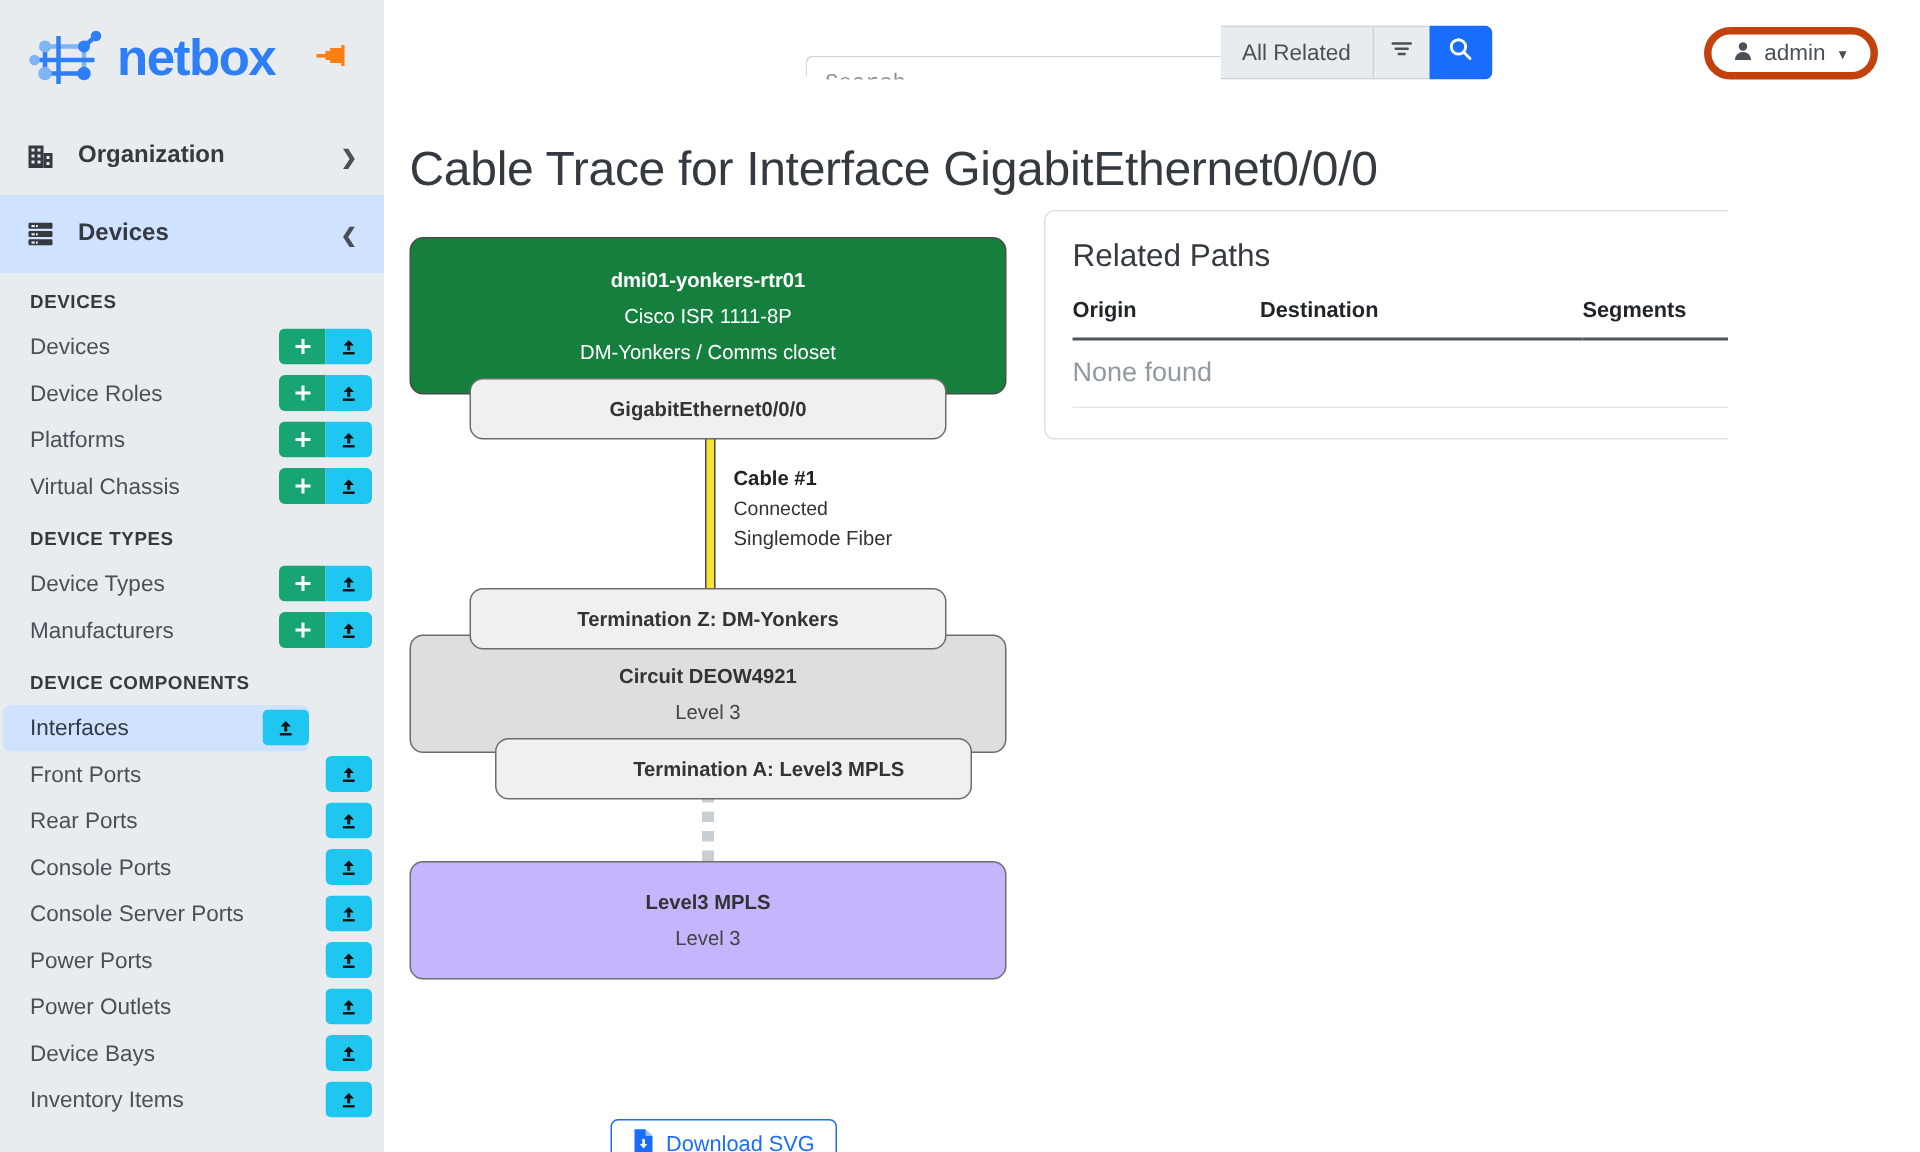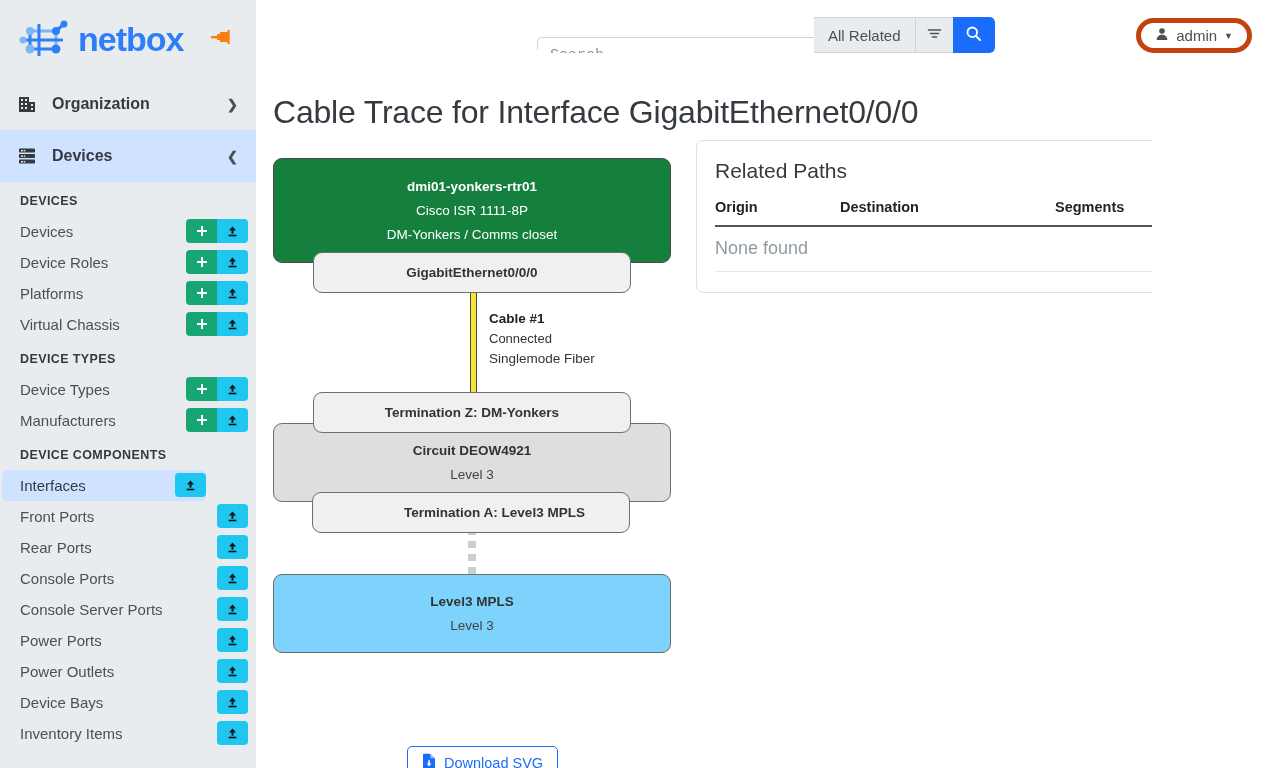--- a/index.html
+++ b/index.html
@@ -206,34 +206,34 @@
 
   .node-term {
     width: 318px; height: 41px;
     background: #f0f0f0;
     border: 1px solid #6d6d6d;
     z-index: 3;
     font-size: 13.5px; font-weight: bold; color: #333;
   }
   #node-iface { left: 40px; top: 94px; }
   #node-termz { left: 40px; top: 234px; }
-  #node-terma { left: 39px; top: 334px; padding-left: 47px; }
+  #node-terma { left: 57px; top: 334px; padding-left: 47px; }
 
   .node-circuit {
     left: 0; top: 265px; width: 398px; height: 79px;
     background: #dedede;
     border: 1px solid #6d6d6d;
     z-index: 2;
   }
   .node-circuit .l1 { font-size: 13.5px; font-weight: bold; color: #333; margin-bottom: 9px; }
   .node-circuit .l2 { font-size: 13.5px; color: #444; }
 
   .node-provider {
     left: 0; top: 416px; width: 398px; height: 79px;
-    background: #7dd3fc;
+    background: #c4b5fd;
     border: 1px solid #6d6d6d;
     z-index: 1;
   }
   .node-provider .l1 { font-size: 13.5px; font-weight: bold; color: #333; margin-bottom: 9px; }
   .node-provider .l2 { font-size: 13.5px; color: #444; }
 
   
   .cable {
     position: absolute;
     left: 197px; top: 134px;

